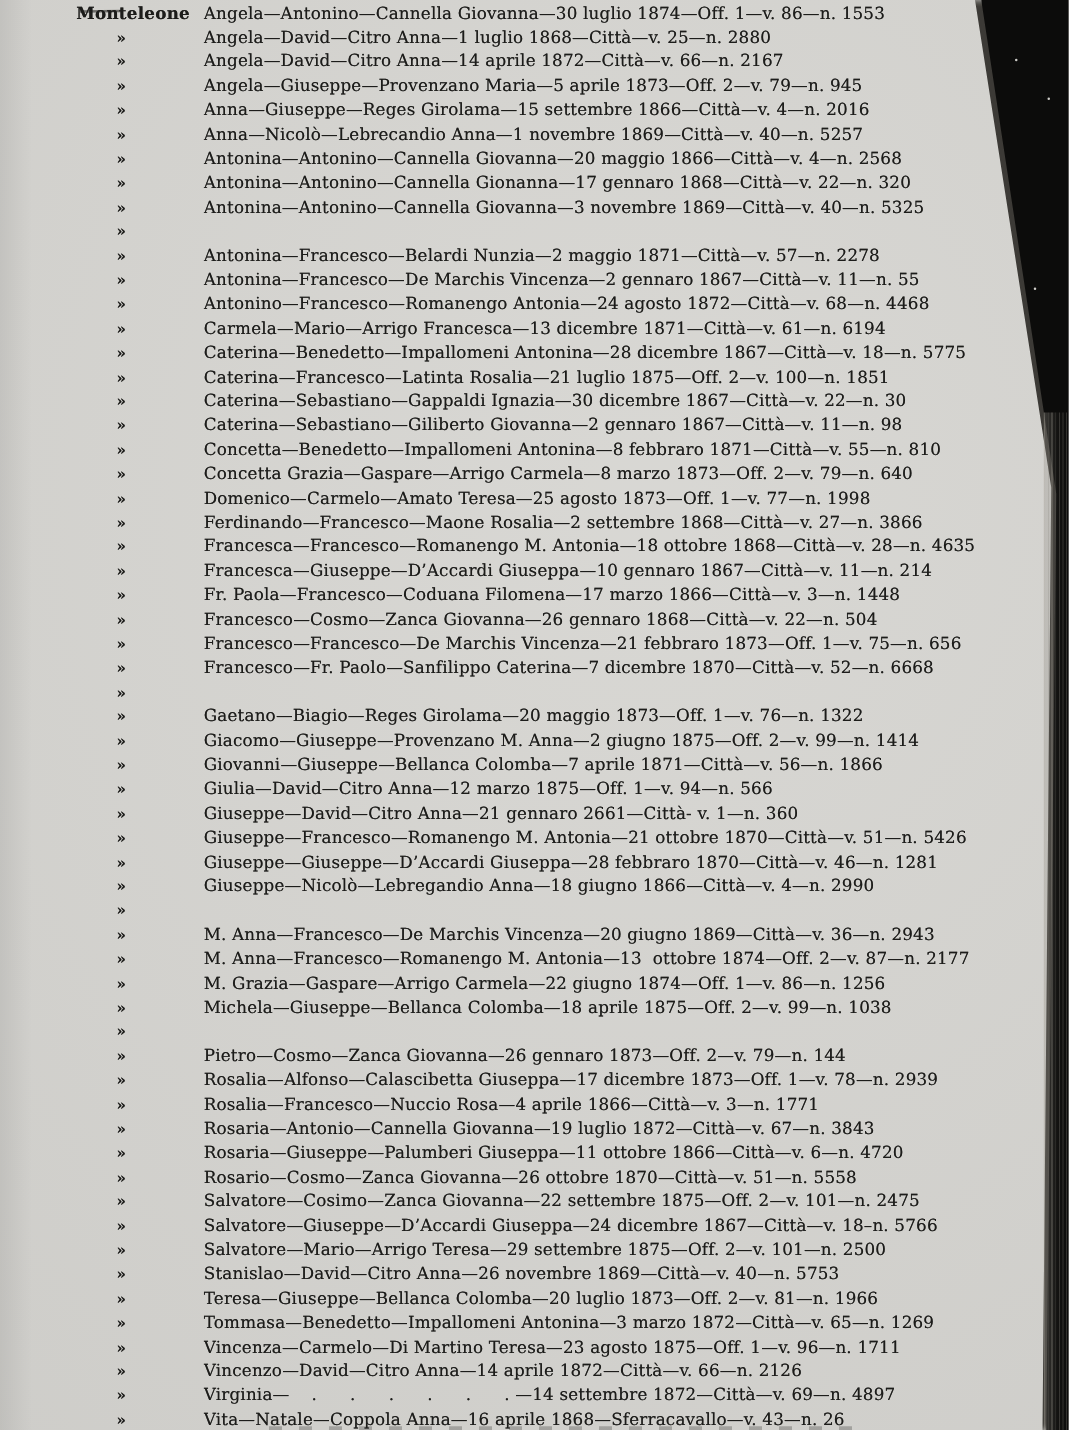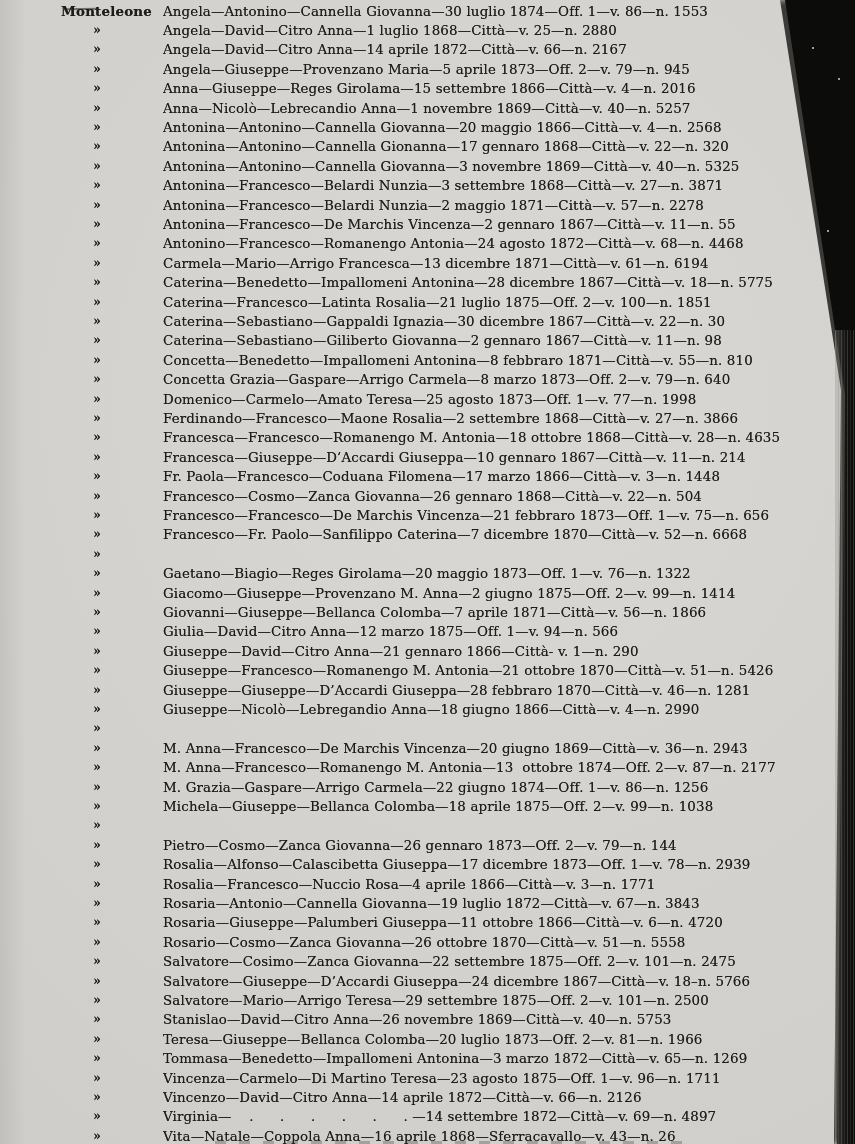--- a/index.html
+++ b/index.html
@@ -56,21 +56,21 @@
   <div class="rows" id="rows">
       <div class="row" style="top: 1.5px;"><span class="surname">Monteleone</span><span class="entry">Angela—Antonino—Cannella Giovanna—30 luglio 1874—Off. 1—v. 86—n. 1553</span></div>
       <div class="row" style="top: 20.9px;"><span class="ditto">»</span><span class="entry">Angela—David—Citro Anna—1 luglio 1868—Città—v. 25—n. 2880</span></div>
       <div class="row" style="top: 40.3px;"><span class="ditto">»</span><span class="entry">Angela—David—Citro Anna—14 aprile 1872—Città—v. 66—n. 2167</span></div>
       <div class="row" style="top: 59.7px;"><span class="ditto">»</span><span class="entry">Angela—Giuseppe—Provenzano Maria—5 aprile 1873—Off. 2—v. 79—n. 945</span></div>
       <div class="row" style="top: 79.1px;"><span class="ditto">»</span><span class="entry">Anna—Giuseppe—Reges Girolama—15 settembre 1866—Città—v. 4—n. 2016</span></div>
       <div class="row" style="top: 98.5px;"><span class="ditto">»</span><span class="entry">Anna—Nicolò—Lebrecandio Anna—1 novembre 1869—Città—v. 40—n. 5257</span></div>
       <div class="row" style="top: 117.9px;"><span class="ditto">»</span><span class="entry">Antonina—Antonino—Cannella Giovanna—20 maggio 1866—Città—v. 4—n. 2568</span></div>
       <div class="row" style="top: 137.3px;"><span class="ditto">»</span><span class="entry">Antonina—Antonino—Cannella Gionanna—17 gennaro 1868—Città—v. 22—n. 320</span></div>
       <div class="row" style="top: 156.7px;"><span class="ditto">»</span><span class="entry">Antonina—Antonino—Cannella Giovanna—3 novembre 1869—Città—v. 40—n. 5325</span></div>
-      <div class="row" style="top: 176.1px;"><span class="ditto">»</span><span class="entry">Antonina—Francesco—Belardi Nunzia—3 settembre 1868—Città—v. 27—n. 3871</span></div>
+      <div class="row" style="top: 176.1px;"><span class="ditto">»</span></div>
       <div class="row" style="top: 195.5px;"><span class="ditto">»</span><span class="entry">Antonina—Francesco—Belardi Nunzia—2 maggio 1871—Città—v. 57—n. 2278</span></div>
       <div class="row" style="top: 214.9px;"><span class="ditto">»</span><span class="entry">Antonina—Francesco—De Marchis Vincenza—2 gennaro 1867—Città—v. 11—n. 55</span></div>
       <div class="row" style="top: 234.3px;"><span class="ditto">»</span><span class="entry">Antonino—Francesco—Romanengo Antonia—24 agosto 1872—Città—v. 68—n. 4468</span></div>
       <div class="row" style="top: 253.7px;"><span class="ditto">»</span><span class="entry">Carmela—Mario—Arrigo Francesca—13 dicembre 1871—Città—v. 61—n. 6194</span></div>
       <div class="row" style="top: 273.1px;"><span class="ditto">»</span><span class="entry">Caterina—Benedetto—Impallomeni Antonina—28 dicembre 1867—Città—v. 18—n. 5775</span></div>
       <div class="row" style="top: 292.5px;"><span class="ditto">»</span><span class="entry">Caterina—Francesco—Latinta Rosalia—21 luglio 1875—Off. 2—v. 100—n. 1851</span></div>
       <div class="row" style="top: 311.9px;"><span class="ditto">»</span><span class="entry">Caterina—Sebastiano—Gappaldi Ignazia—30 dicembre 1867—Città—v. 22—n. 30</span></div>
       <div class="row" style="top: 331.3px;"><span class="ditto">»</span><span class="entry">Caterina—Sebastiano—Giliberto Giovanna—2 gennaro 1867—Città—v. 11—n. 98</span></div>
       <div class="row" style="top: 350.7px;"><span class="ditto">»</span><span class="entry">Concetta—Benedetto—Impallomeni Antonina—8 febbraro 1871—Città—v. 55—n. 810</span></div>
       <div class="row" style="top: 370.1px;"><span class="ditto">»</span><span class="entry">Concetta Grazia—Gaspare—Arrigo Carmela—8 marzo 1873—Off. 2—v. 79—n. 640</span></div>
@@ -80,21 +80,21 @@
       <div class="row" style="top: 447.7px;"><span class="ditto">»</span><span class="entry">Francesca—Giuseppe—D’Accardi Giuseppa—10 gennaro 1867—Città—v. 11—n. 214</span></div>
       <div class="row" style="top: 467.1px;"><span class="ditto">»</span><span class="entry">Fr. Paola—Francesco—Coduana Filomena—17 marzo 1866—Città—v. 3—n. 1448</span></div>
       <div class="row" style="top: 486.5px;"><span class="ditto">»</span><span class="entry">Francesco—Cosmo—Zanca Giovanna—26 gennaro 1868—Città—v. 22—n. 504</span></div>
       <div class="row" style="top: 505.9px;"><span class="ditto">»</span><span class="entry">Francesco—Francesco—De Marchis Vincenza—21 febbraro 1873—Off. 1—v. 75—n. 656</span></div>
       <div class="row" style="top: 525.3px;"><span class="ditto">»</span><span class="entry">Francesco—Fr. Paolo—Sanfilippo Caterina—7 dicembre 1870—Città—v. 52—n. 6668</span></div>
       <div class="row" style="top: 544.7px;"><span class="ditto">»</span></div>
       <div class="row" style="top: 564.1px;"><span class="ditto">»</span><span class="entry">Gaetano—Biagio—Reges Girolama—20 maggio 1873—Off. 1—v. 76—n. 1322</span></div>
       <div class="row" style="top: 583.5px;"><span class="ditto">»</span><span class="entry">Giacomo—Giuseppe—Provenzano M. Anna—2 giugno 1875—Off. 2—v. 99—n. 1414</span></div>
       <div class="row" style="top: 602.9px;"><span class="ditto">»</span><span class="entry">Giovanni—Giuseppe—Bellanca Colomba—7 aprile 1871—Città—v. 56—n. 1866</span></div>
       <div class="row" style="top: 622.3px;"><span class="ditto">»</span><span class="entry">Giulia—David—Citro Anna—12 marzo 1875—Off. 1—v. 94—n. 566</span></div>
-      <div class="row" style="top: 641.7px;"><span class="ditto">»</span><span class="entry">Giuseppe—David—Citro Anna—21 gennaro 1866—Città- v. 1—n. 290</span></div>
+      <div class="row" style="top: 641.7px;"><span class="ditto">»</span><span class="entry">Giuseppe—David—Citro Anna—21 gennaro 2661—Città- v. 1—n. 360</span></div>
       <div class="row" style="top: 661.1px;"><span class="ditto">»</span><span class="entry">Giuseppe—Francesco—Romanengo M. Antonia—21 ottobre 1870—Città—v. 51—n. 5426</span></div>
       <div class="row" style="top: 680.5px;"><span class="ditto">»</span><span class="entry">Giuseppe—Giuseppe—D’Accardi Giuseppa—28 febbraro 1870—Città—v. 46—n. 1281</span></div>
       <div class="row" style="top: 699.9px;"><span class="ditto">»</span><span class="entry">Giuseppe—Nicolò—Lebregandio Anna—18 giugno 1866—Città—v. 4—n. 2990</span></div>
       <div class="row" style="top: 719.3px;"><span class="ditto">»</span></div>
       <div class="row" style="top: 738.7px;"><span class="ditto">»</span><span class="entry">M. Anna—Francesco—De Marchis Vincenza—20 giugno 1869—Città—v. 36—n. 2943</span></div>
       <div class="row" style="top: 758.1px;"><span class="ditto">»</span><span class="entry">M. Anna—Francesco—Romanengo M. Antonia—13  ottobre 1874—Off. 2—v. 87—n. 2177</span></div>
       <div class="row" style="top: 777.5px;"><span class="ditto">»</span><span class="entry">M. Grazia—Gaspare—Arrigo Carmela—22 giugno 1874—Off. 1—v. 86—n. 1256</span></div>
       <div class="row" style="top: 796.9px;"><span class="ditto">»</span><span class="entry">Michela—Giuseppe—Bellanca Colomba—18 aprile 1875—Off. 2—v. 99—n. 1038</span></div>
       <div class="row" style="top: 816.3px;"><span class="ditto">»</span></div>
       <div class="row" style="top: 835.7px;"><span class="ditto">»</span><span class="entry">Pietro—Cosmo—Zanca Giovanna—26 gennaro 1873—Off. 2—v. 79—n. 144</span></div>

